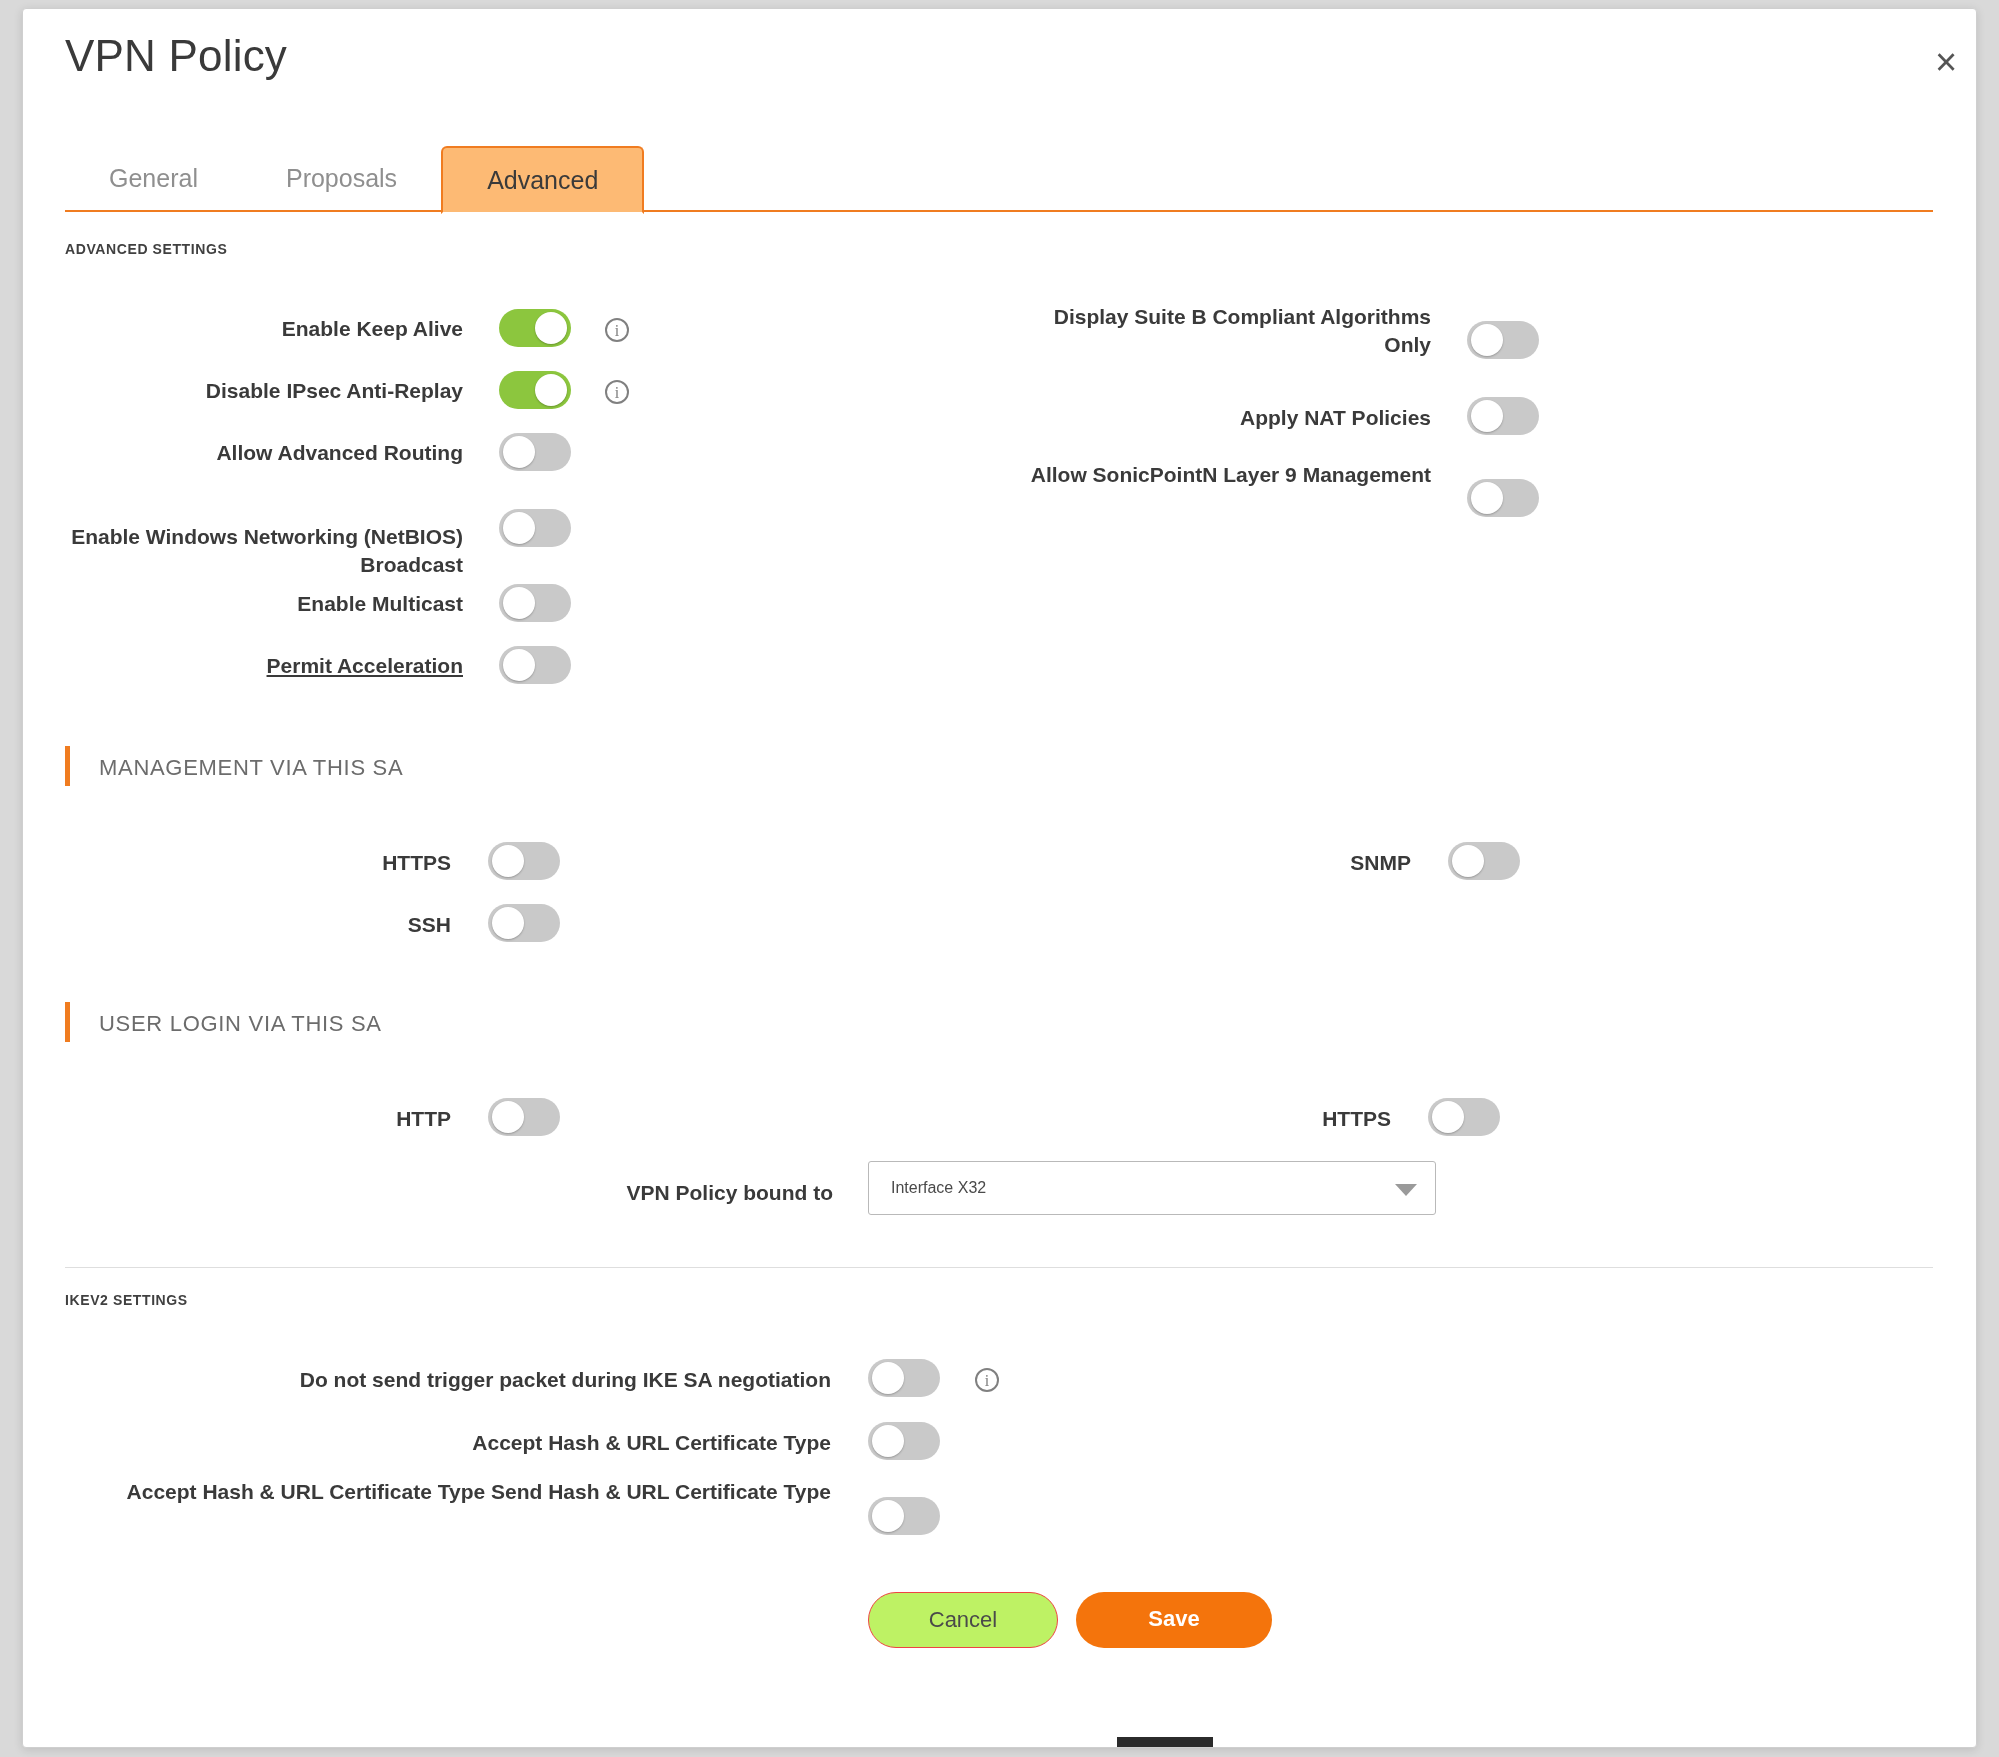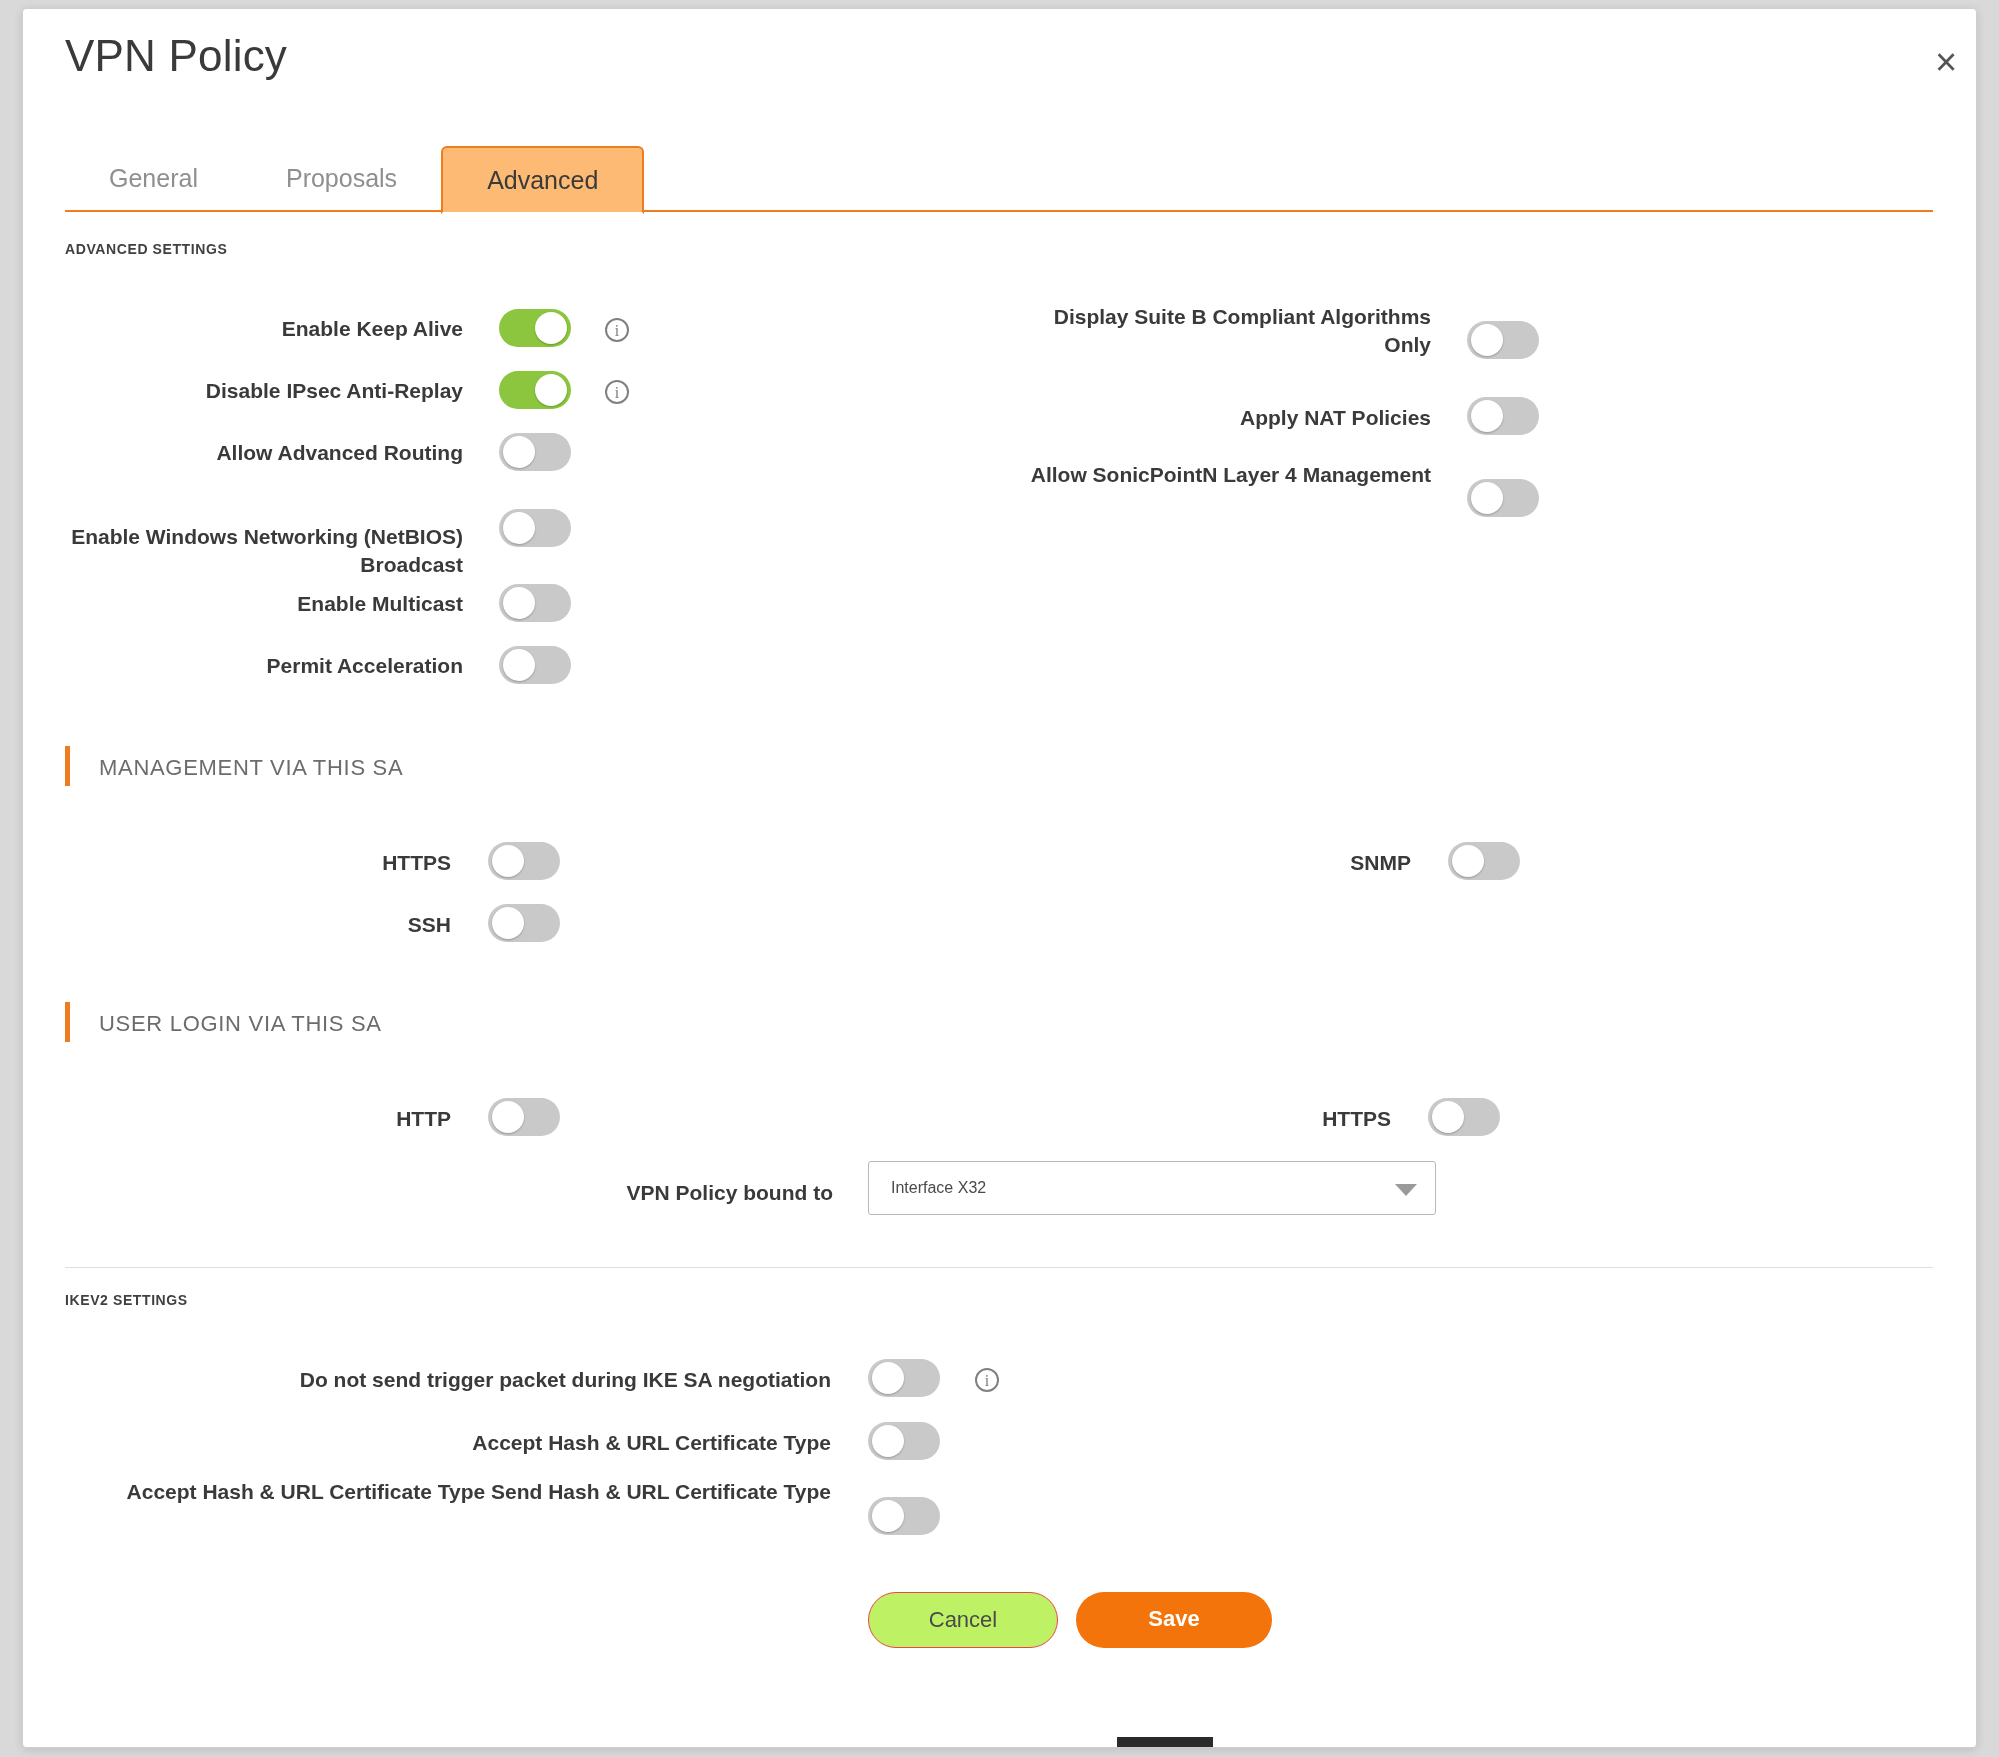--- a/index.html
+++ b/index.html
@@ -223,36 +223,36 @@
   <div class="lbl" style="left:40px; top:514px; width:400px;">Enable Windows Networking (NetBIOS) Broadcast</div>
   <div class="toggle" style="left:476px; top:500px;">
       <div class="knob"></div>
     </div>
 
   <div class="lbl" style="left:40px; top:581px; width:400px;">Enable Multicast</div>
   <div class="toggle" style="left:476px; top:575px;">
       <div class="knob"></div>
     </div>
 
-  <div class="lbl" style="left:40px; top:643px; width:400px;">Permit Acceleration</div>
+  <div class="lbl" style="left:40px; top:643px; width:400px;text-decoration:underline;">Permit Acceleration</div>
   <div class="toggle" style="left:476px; top:637px;">
       <div class="knob"></div>
     </div>
 
   <div class="lbl" style="left:1000px; top:294px; width:408px;">Display Suite B Compliant Algorithms Only</div>
   <div class="toggle" style="left:1444px; top:312px;">
       <div class="knob"></div>
     </div>
 
   <div class="lbl" style="left:1000px; top:395px; width:408px;">Apply NAT Policies</div>
   <div class="toggle" style="left:1444px; top:388px;">
       <div class="knob"></div>
     </div>
 
-  <div class="lbl" style="left:1000px; top:452px; width:408px;">Allow SonicPointN Layer 4 Management</div>
+  <div class="lbl" style="left:1000px; top:452px; width:408px;">Allow SonicPointN Layer 9 Management</div>
   <div class="toggle" style="left:1444px; top:470px;">
       <div class="knob"></div>
     </div>
 
   <div class="sub-bar" style="left:42px; top:737px;"></div>
   <div class="sub-hdr" style="left:76px; top:746px;">MANAGEMENT VIA THIS SA</div>
 
   <div class="lbl" style="left:140px; top:840px; width:288px;">HTTPS</div>
   <div class="toggle" style="left:465px; top:833px;">
       <div class="knob"></div>

